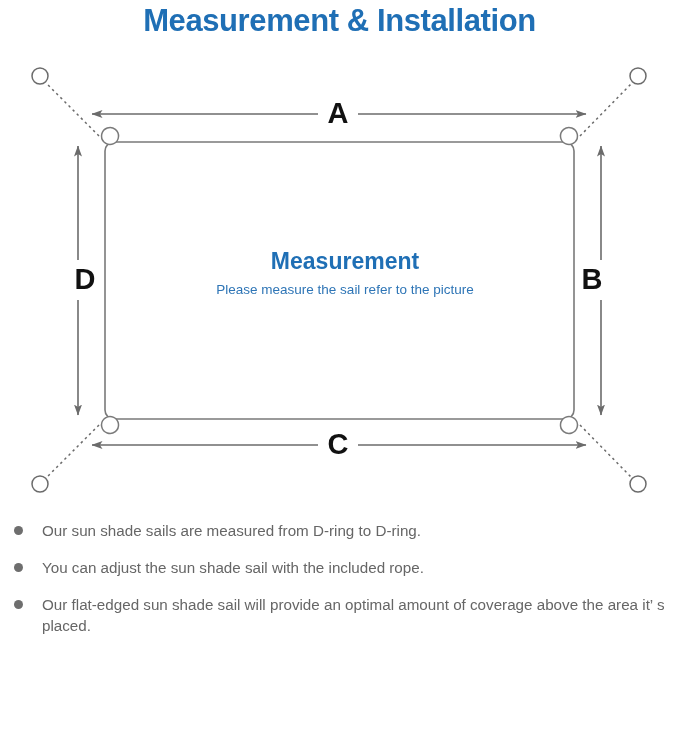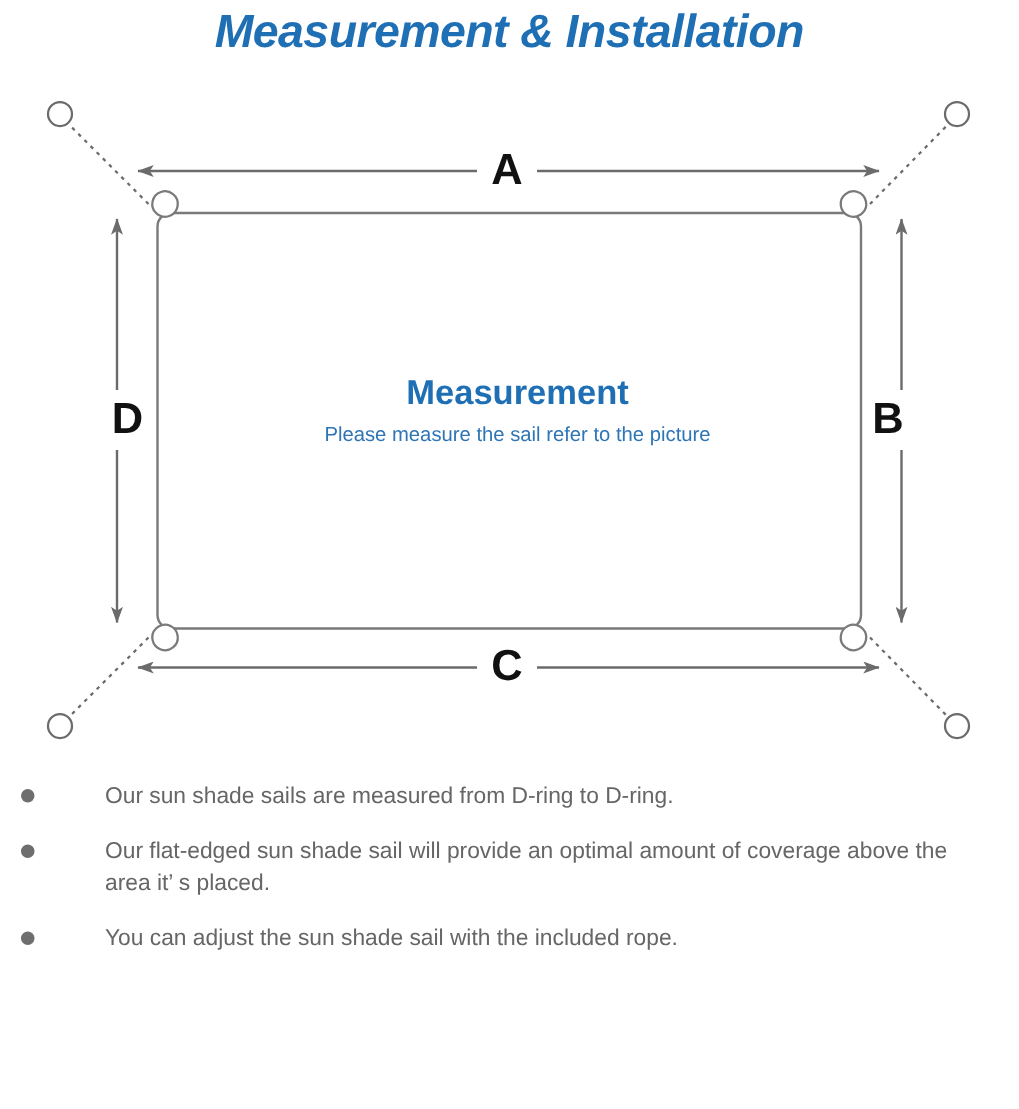--- a/index.html
+++ b/index.html
@@ -30,21 +30,20 @@
     width: 679px;
     height: 42px;
     line-height: 42px;
     text-align: center;
     font-family: "Liberation Sans", sans-serif;
     font-weight: bold;
     font-size: 31px;
     letter-spacing: -0.4px;
     color: #1f6fb5;
     white-space: nowrap;
-    font-style: italic;
   }
 
   
   .diagram {
     position: absolute;
     left: 0;
     top: 42px;
     width: 679px;
     height: 470px;
   }
@@ -95,21 +94,21 @@
   .note + .note { margin-top: 16px; }
   .note .bullet {
     position: absolute;
     left: 0;
     top: 6px;
     width: 9px;
     height: 9px;
     border-radius: 50%;
     background: #6e6e6e;
   }
-  .note .note-text { display: block; margin-left: 28px; }
+  .note .note-text { display: block; }
 </style>
 </head>
 <body>
 
 <div id="page">
 
   <div class="title">Measurement &amp; Installation</div>
 
   <div class="diagram">
     <svg width="679" height="470" viewBox="0 0 679 470" xmlns="http://www.w3.org/2000/svg">
@@ -160,21 +159,21 @@
     </svg>
   </div>
 
   <div class="notes">
     <div class="note">
       <span class="bullet"></span>
       <span class="note-text">Our sun shade sails are measured from D-ring to D-ring.</span>
     </div>
     <div class="note">
       <span class="bullet"></span>
-      <span class="note-text">Our flat-edged sun shade sail will provide an optimal amount of coverage above the area it’ s placed.</span>
+      <span class="note-text">You can adjust the sun shade sail with the included rope.</span>
     </div>
     <div class="note">
       <span class="bullet"></span>
-      <span class="note-text">You can adjust the sun shade sail with the included rope.</span>
+      <span class="note-text">Our flat-edged sun shade sail will provide an optimal amount of coverage above the area it’ s placed.</span>
     </div>
   </div>
 
 </div>
 
 </body></html>

